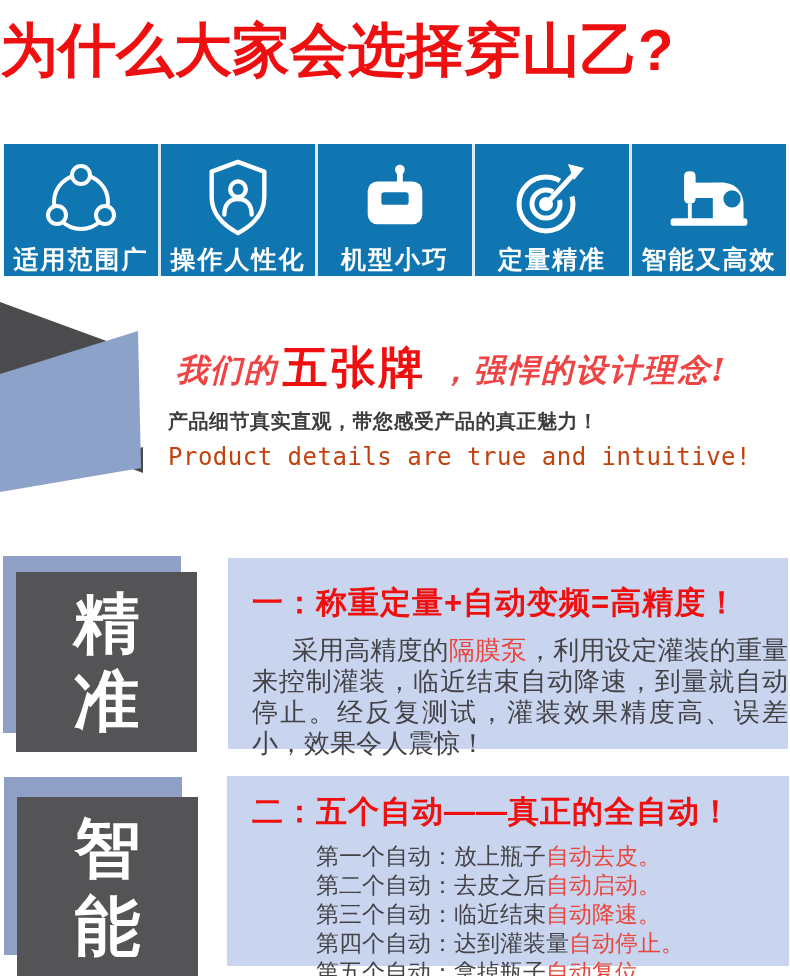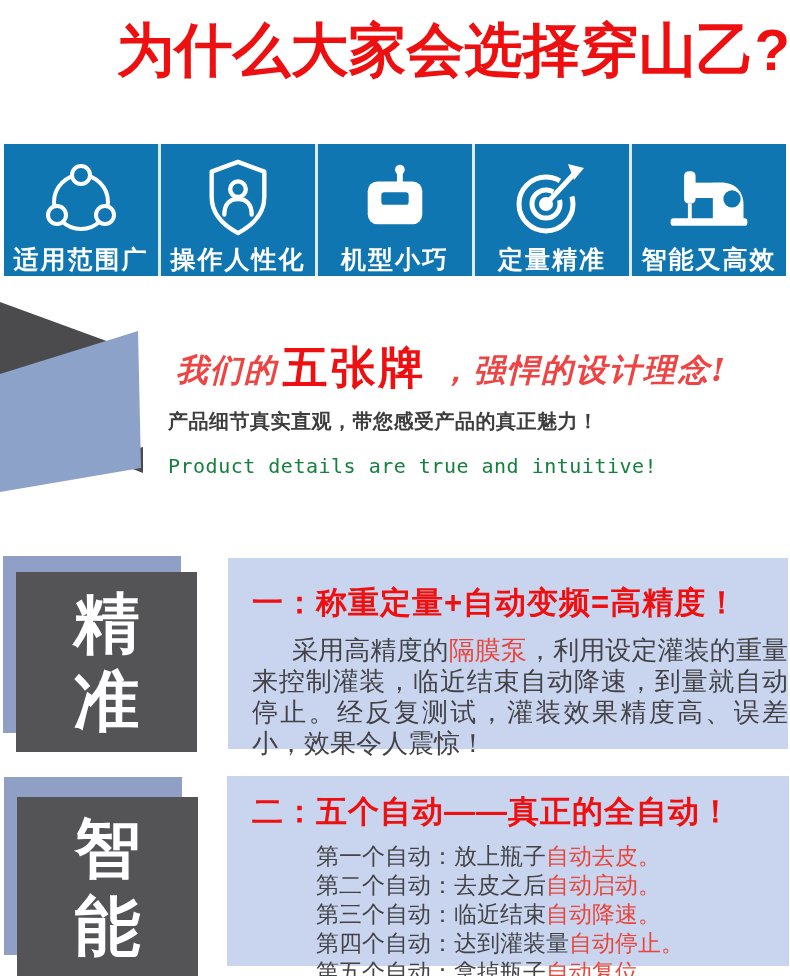--- a/index.html
+++ b/index.html
@@ -4,21 +4,21 @@
 <style>
   html,body{margin:0;padding:0;background:#fff;}
   #page{
     position:relative;width:790px;height:976px;margin:0 auto;
     background:#fff;overflow:hidden;
     font-family:"Liberation Sans",sans-serif;
   }
   
   .main-title{
     position:absolute;top:12px;left:0;width:100%;
-    text-align:right;font-size:58px;font-weight:900;
+    text-align:left;font-size:58px;font-weight:900;
     color:var(--title-red,#ee1010);letter-spacing:0px;white-space:nowrap;
   }
   
   .banner{
     position:absolute;left:4px;top:144px;width:782px;height:132px;
     display:flex;background:var(--banner-blue,#0f76b2);
   }
   .banner .cell{
     flex:1 1 0;display:flex;flex-direction:column;align-items:center;
     background:var(--banner-blue,#0f76b2);
@@ -39,22 +39,22 @@
   }
   .cal-red{
     font-family:"Liberation Sans",sans-serif;font-style:normal;font-weight:900;
     font-size:45px;color:var(--title-red,#ee1010);letter-spacing:3px;
     position:relative;top:2px;
   }
   .subline-cn{
     margin-top:12px;font-size:20px;font-weight:700;color:#3d3d3d;letter-spacing:0.5px;
   }
   .subline-en{
-    margin-top:19px;font-family:"DejaVu Sans Mono",monospace;
-    font-size:20px;color:#15803d;letter-spacing:0.5px;
+    margin-top:8px;font-family:"DejaVu Sans Mono",monospace;
+    font-size:24px;color:#c2410c;letter-spacing:0.5px;
   }
   
   .back-square{position:absolute;background:var(--back-square,#8f9fc5);}
   .dark-square{
     position:absolute;background:var(--dark-square,#545457);
     display:flex;flex-direction:column;align-items:center;justify-content:center;
   }
   .badge-char{
     color:#fff;font-size:66px;font-weight:900;line-height:78px;
     letter-spacing:0;

